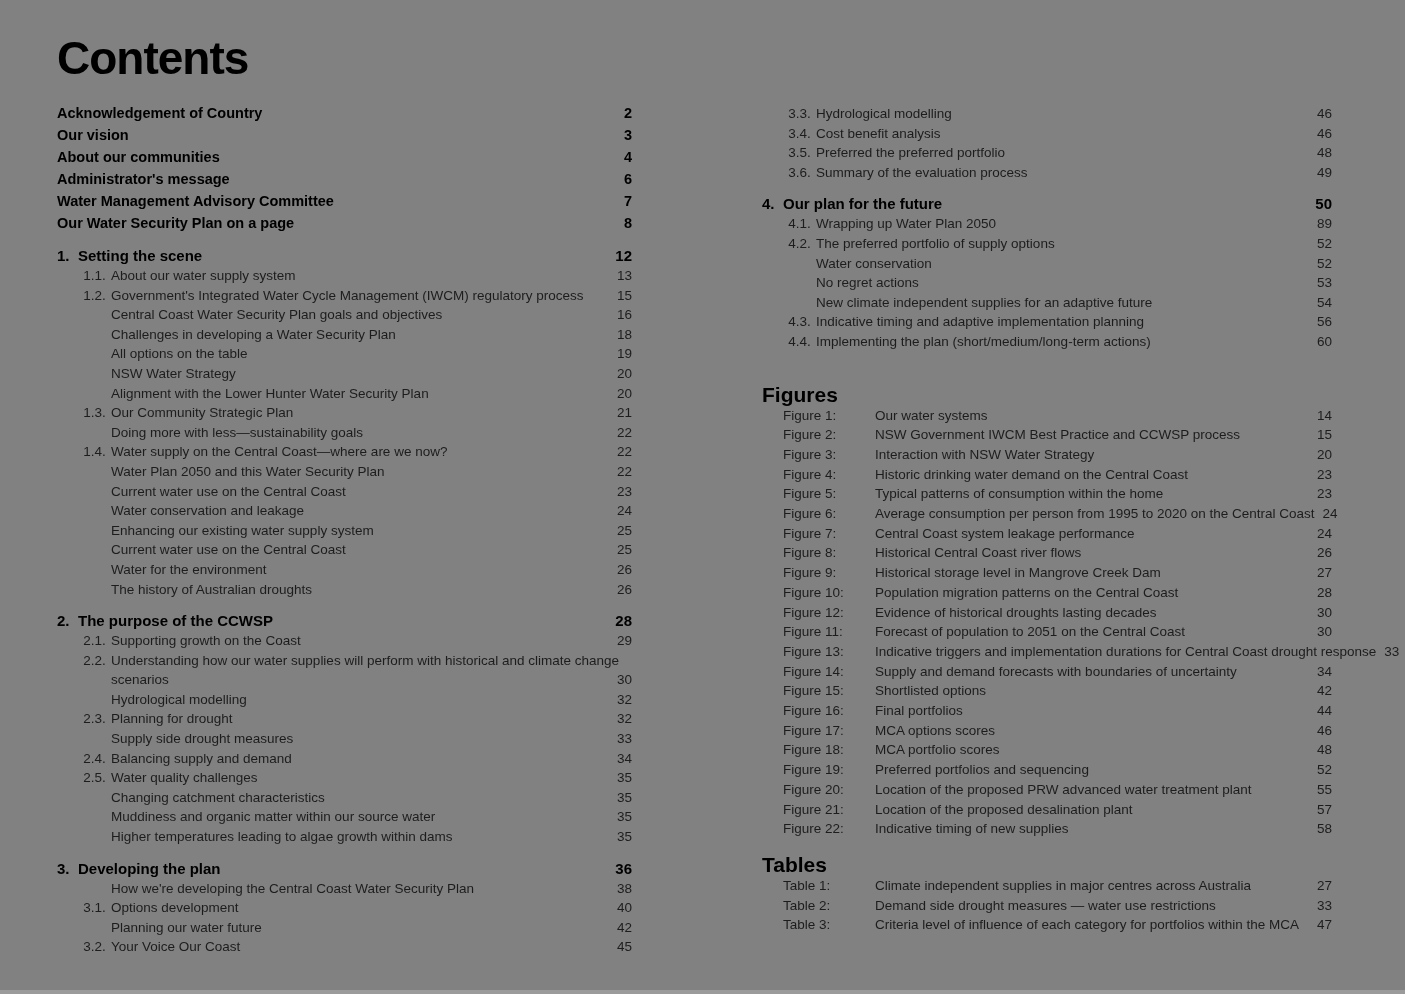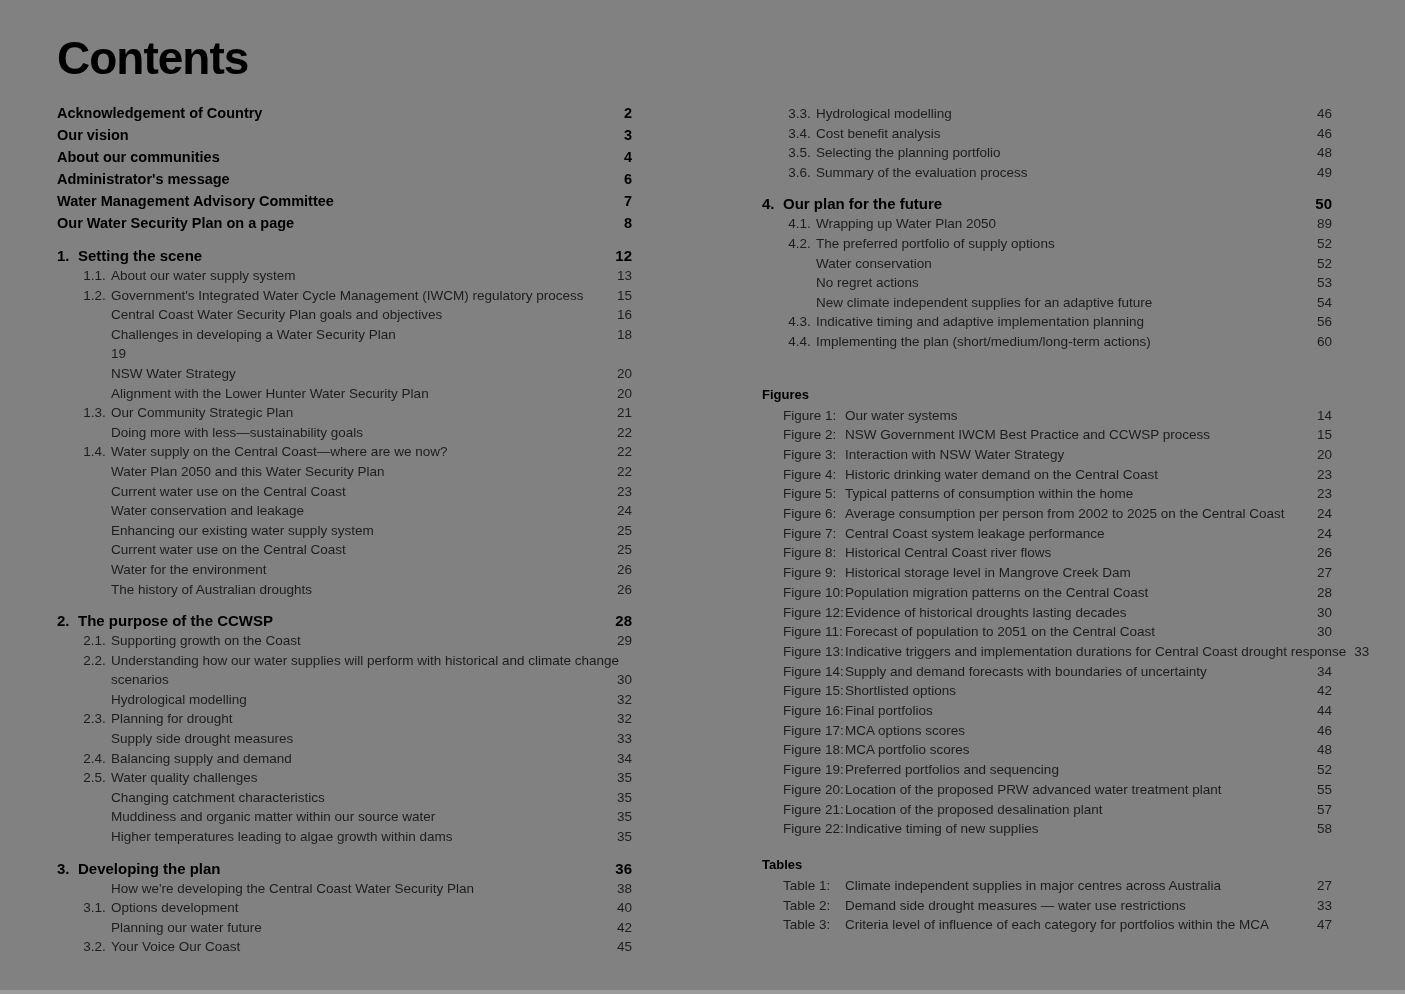--- a/index.html
+++ b/index.html
@@ -16,26 +16,26 @@
     margin:0 0 16px 0;font-size:46px;line-height:56px;font-weight:bold;
     letter-spacing:-1px;color:#000;
   }
   .fm-row{display:flex;align-items:flex-end;font-weight:bold;font-size:14.5px;line-height:22px;color:#000;}
   .sec-head{display:flex;align-items:baseline;font-weight:bold;font-size:15px;line-height:20px;margin-top:12px;color:#000;}
   .sec-num{width:21px;flex:none;}
   .entry{display:flex;align-items:baseline;font-size:13.5px;line-height:19.6px;color:#1d1d1d;padding-left:21px;}
   .e-num{width:33px;flex:none;text-align:center;}
   .e-label{flex:1;padding-right:8px;white-space:nowrap;}
   .pg{flex:none;}
-  .block-head{display:block;font-weight:bold;font-size:13px;line-height:22px;color:#000;margin:0;}
+  .block-head{display:block;font-weight:bold;font-size:21px;line-height:22px;color:#000;margin:0;}
   .figures-block{margin-top:32px;}
   .tables-block{margin-top:15px;}
   .fig-row{display:flex;align-items:flex-start;font-size:13.5px;line-height:19.7px;color:#1d1d1d;padding-left:21px;}
   .f-label{width:62px;flex:none;}
-  .f-title{flex:1;padding-right:8px;white-space:nowrap;}
+  .f-title{flex:1;padding-right:8px;white-space:nowrap;margin-left:30px;}
   .bottom-strip{position:absolute;left:0;bottom:0;width:100%;height:4px;background:#9b9b9b;}
 </style>
 </head>
 <body style="background: rgb(129, 129, 129);">
 
 <div class="col col-left">
   <h1 class="doc-title">Contents</h1>
   <div id="front-matter">
       <div class="fm-row">
         <span class="e-label">Acknowledgement of Country</span>
@@ -83,20 +83,21 @@
         <span class="e-label">Central Coast Water Security Plan goals and objectives</span>
         <span class="pg">16</span>
       </div>
       <div class="entry">
         <span class="e-num"></span>
         <span class="e-label">Challenges in developing a Water Security Plan</span>
         <span class="pg">18</span>
       </div>
       <div class="entry">
         <span class="e-num"></span>
+        <span class="e-label">All options on the table</span>
         <span class="pg">19</span>
       </div>
       <div class="entry">
         <span class="e-num"></span>
         <span class="e-label">NSW Water Strategy</span>
         <span class="pg">20</span>
       </div>
       <div class="entry">
         <span class="e-num"></span>
         <span class="e-label">Alignment with the Lower Hunter Water Security Plan</span>
@@ -247,21 +248,21 @@
         <span class="e-label">Hydrological modelling</span>
         <span class="pg">46</span>
       </div>
       <div class="entry">
         <span class="e-num">3.4.</span>
         <span class="e-label">Cost benefit analysis</span>
         <span class="pg">46</span>
       </div>
       <div class="entry">
         <span class="e-num">3.5.</span>
-        <span class="e-label">Selecting the planning portfolio</span>
+        <span class="e-label">Preferred the preferred portfolio</span>
         <span class="pg">48</span>
       </div>
       <div class="entry">
         <span class="e-num">3.6.</span>
         <span class="e-label">Summary of the evaluation process</span>
         <span class="pg">49</span>
       </div>
     </div>
   <div id="right-sections">
       <div class="sec-head">
@@ -328,21 +329,21 @@
           <span class="f-title">Historic drinking water demand on the Central Coast</span>
           <span class="pg">23</span>
         </div>
         <div class="fig-row">
           <span class="f-label">Figure 5:</span>
           <span class="f-title">Typical patterns of consumption within the home</span>
           <span class="pg">23</span>
         </div>
         <div class="fig-row">
           <span class="f-label">Figure 6:</span>
-          <span class="f-title">Average consumption per person from 2002 to 2025 on the Central Coast</span>
+          <span class="f-title">Average consumption per person from 1995 to 2020 on the Central Coast</span>
           <span class="pg">24</span>
         </div>
         <div class="fig-row">
           <span class="f-label">Figure 7:</span>
           <span class="f-title">Central Coast system leakage performance</span>
           <span class="pg">24</span>
         </div>
         <div class="fig-row">
           <span class="f-label">Figure 8:</span>
           <span class="f-title">Historical Central Coast river flows</span>

